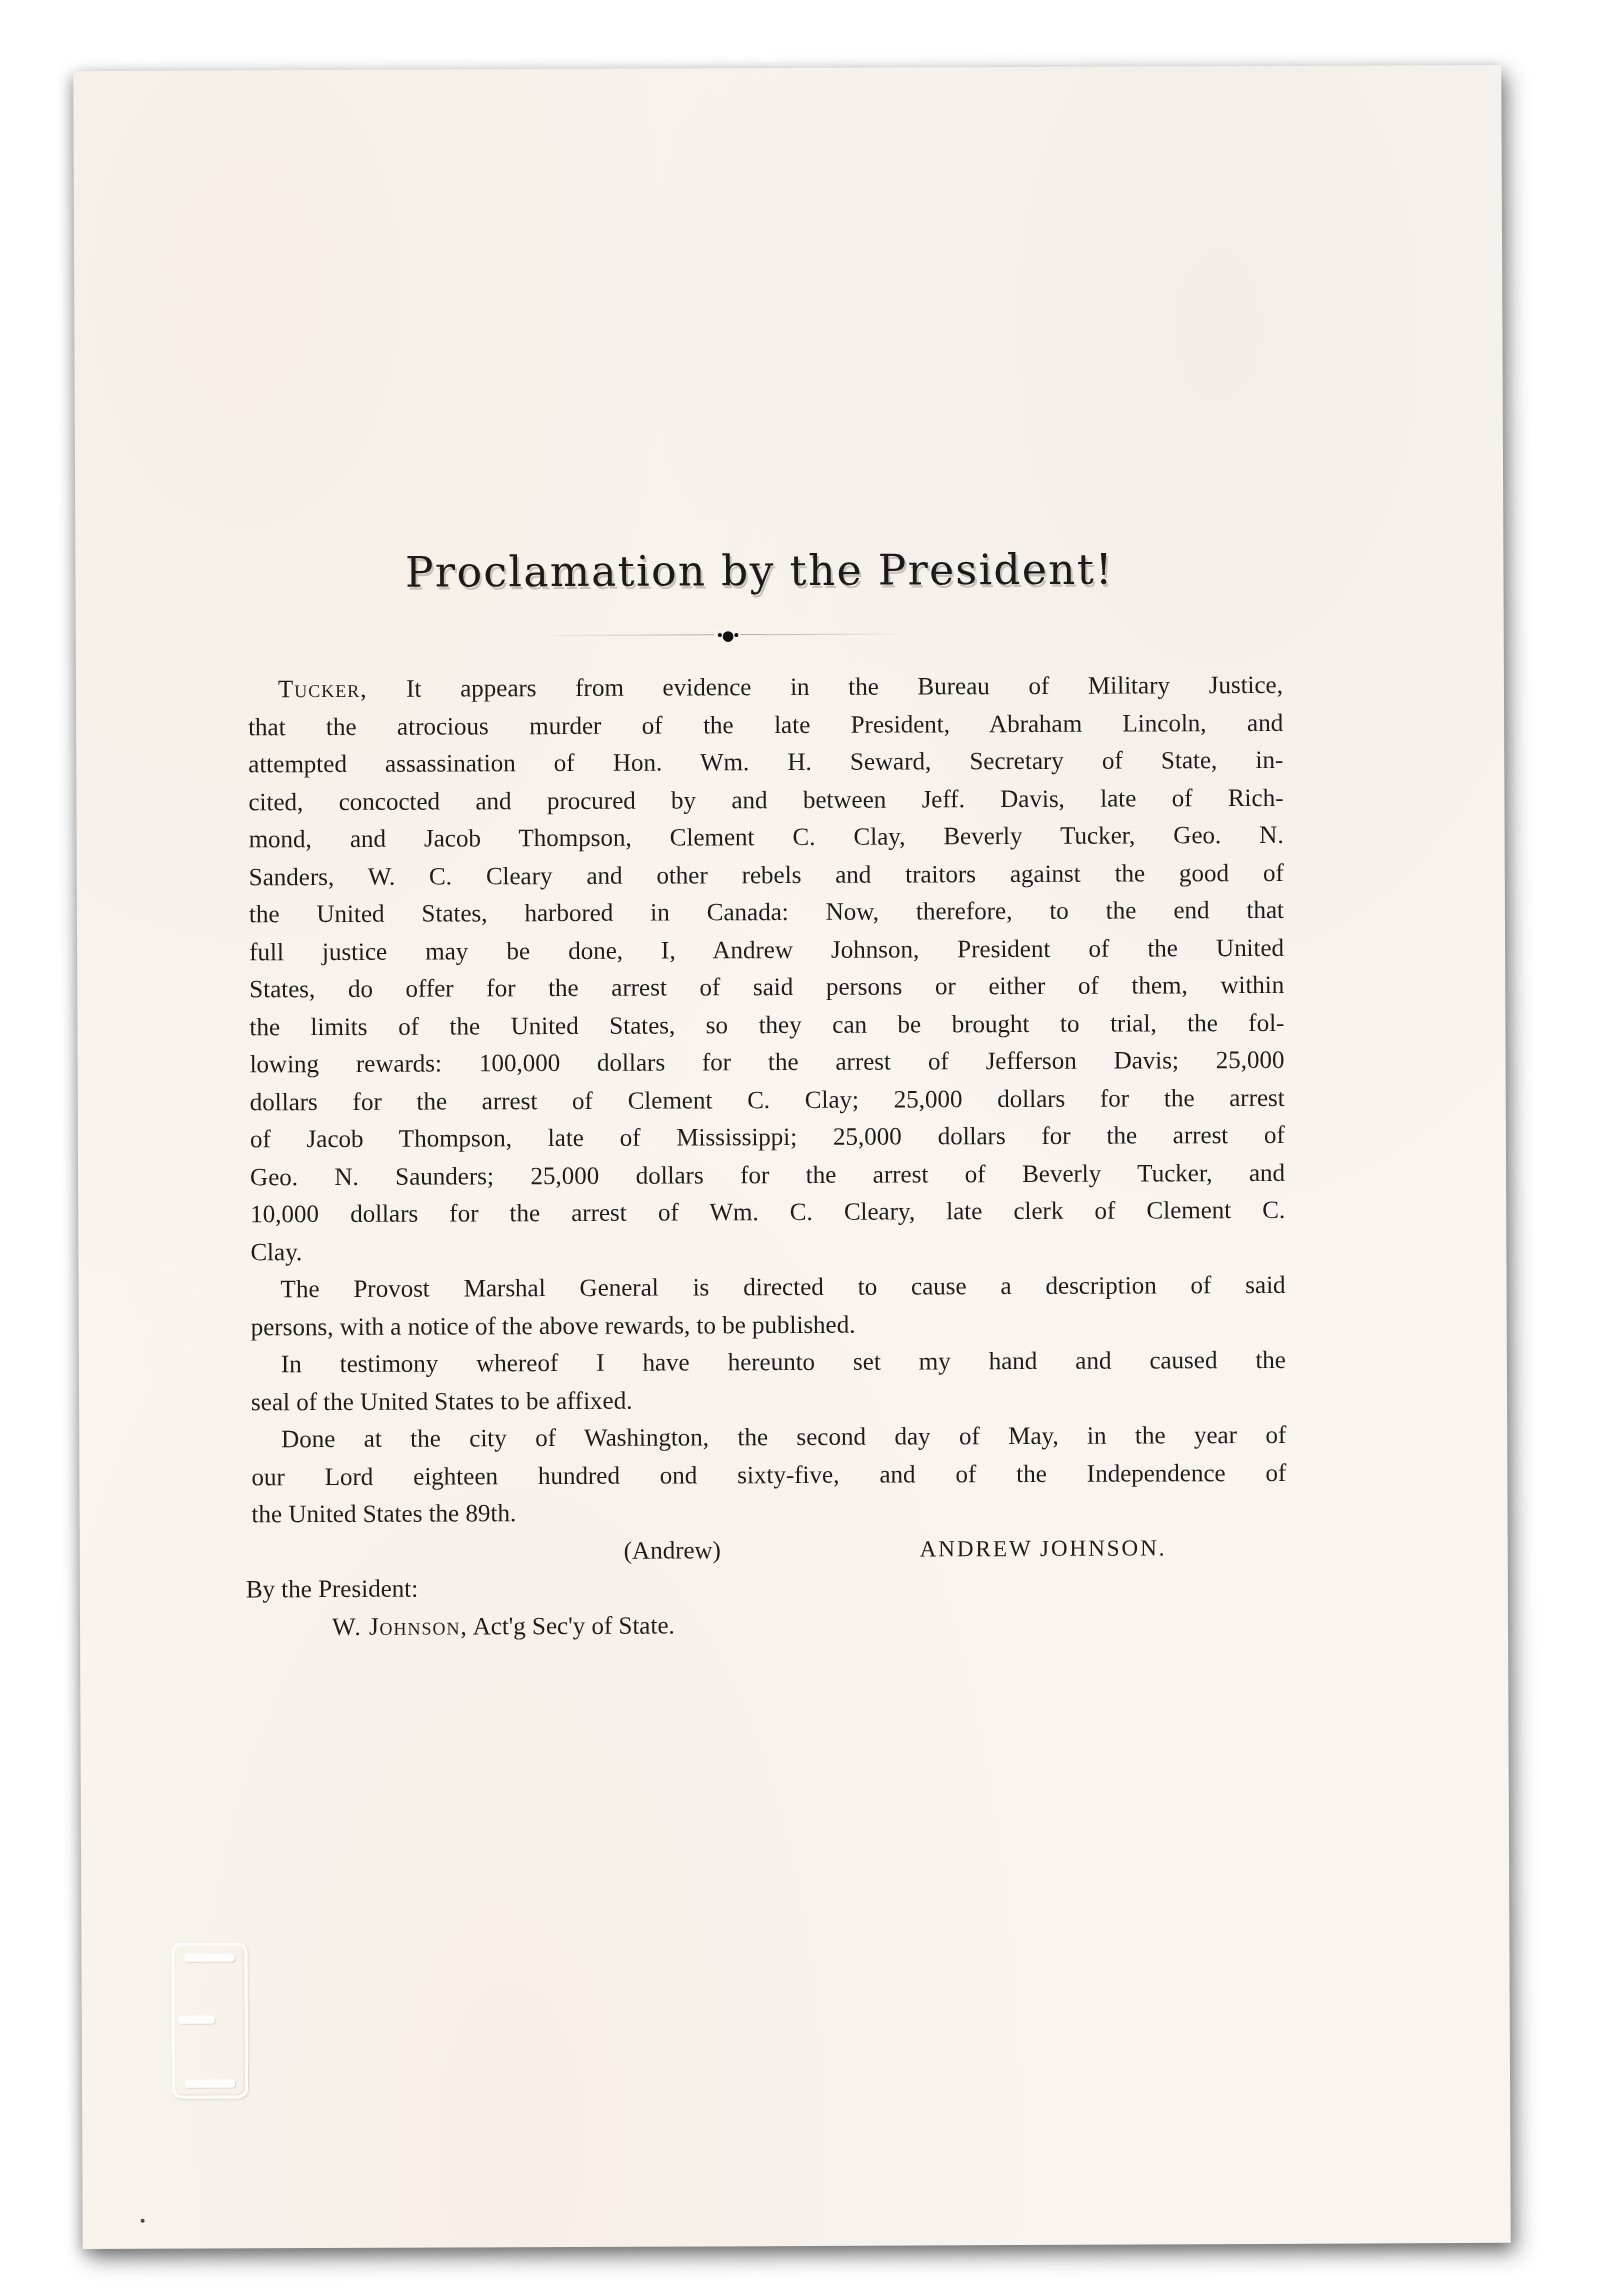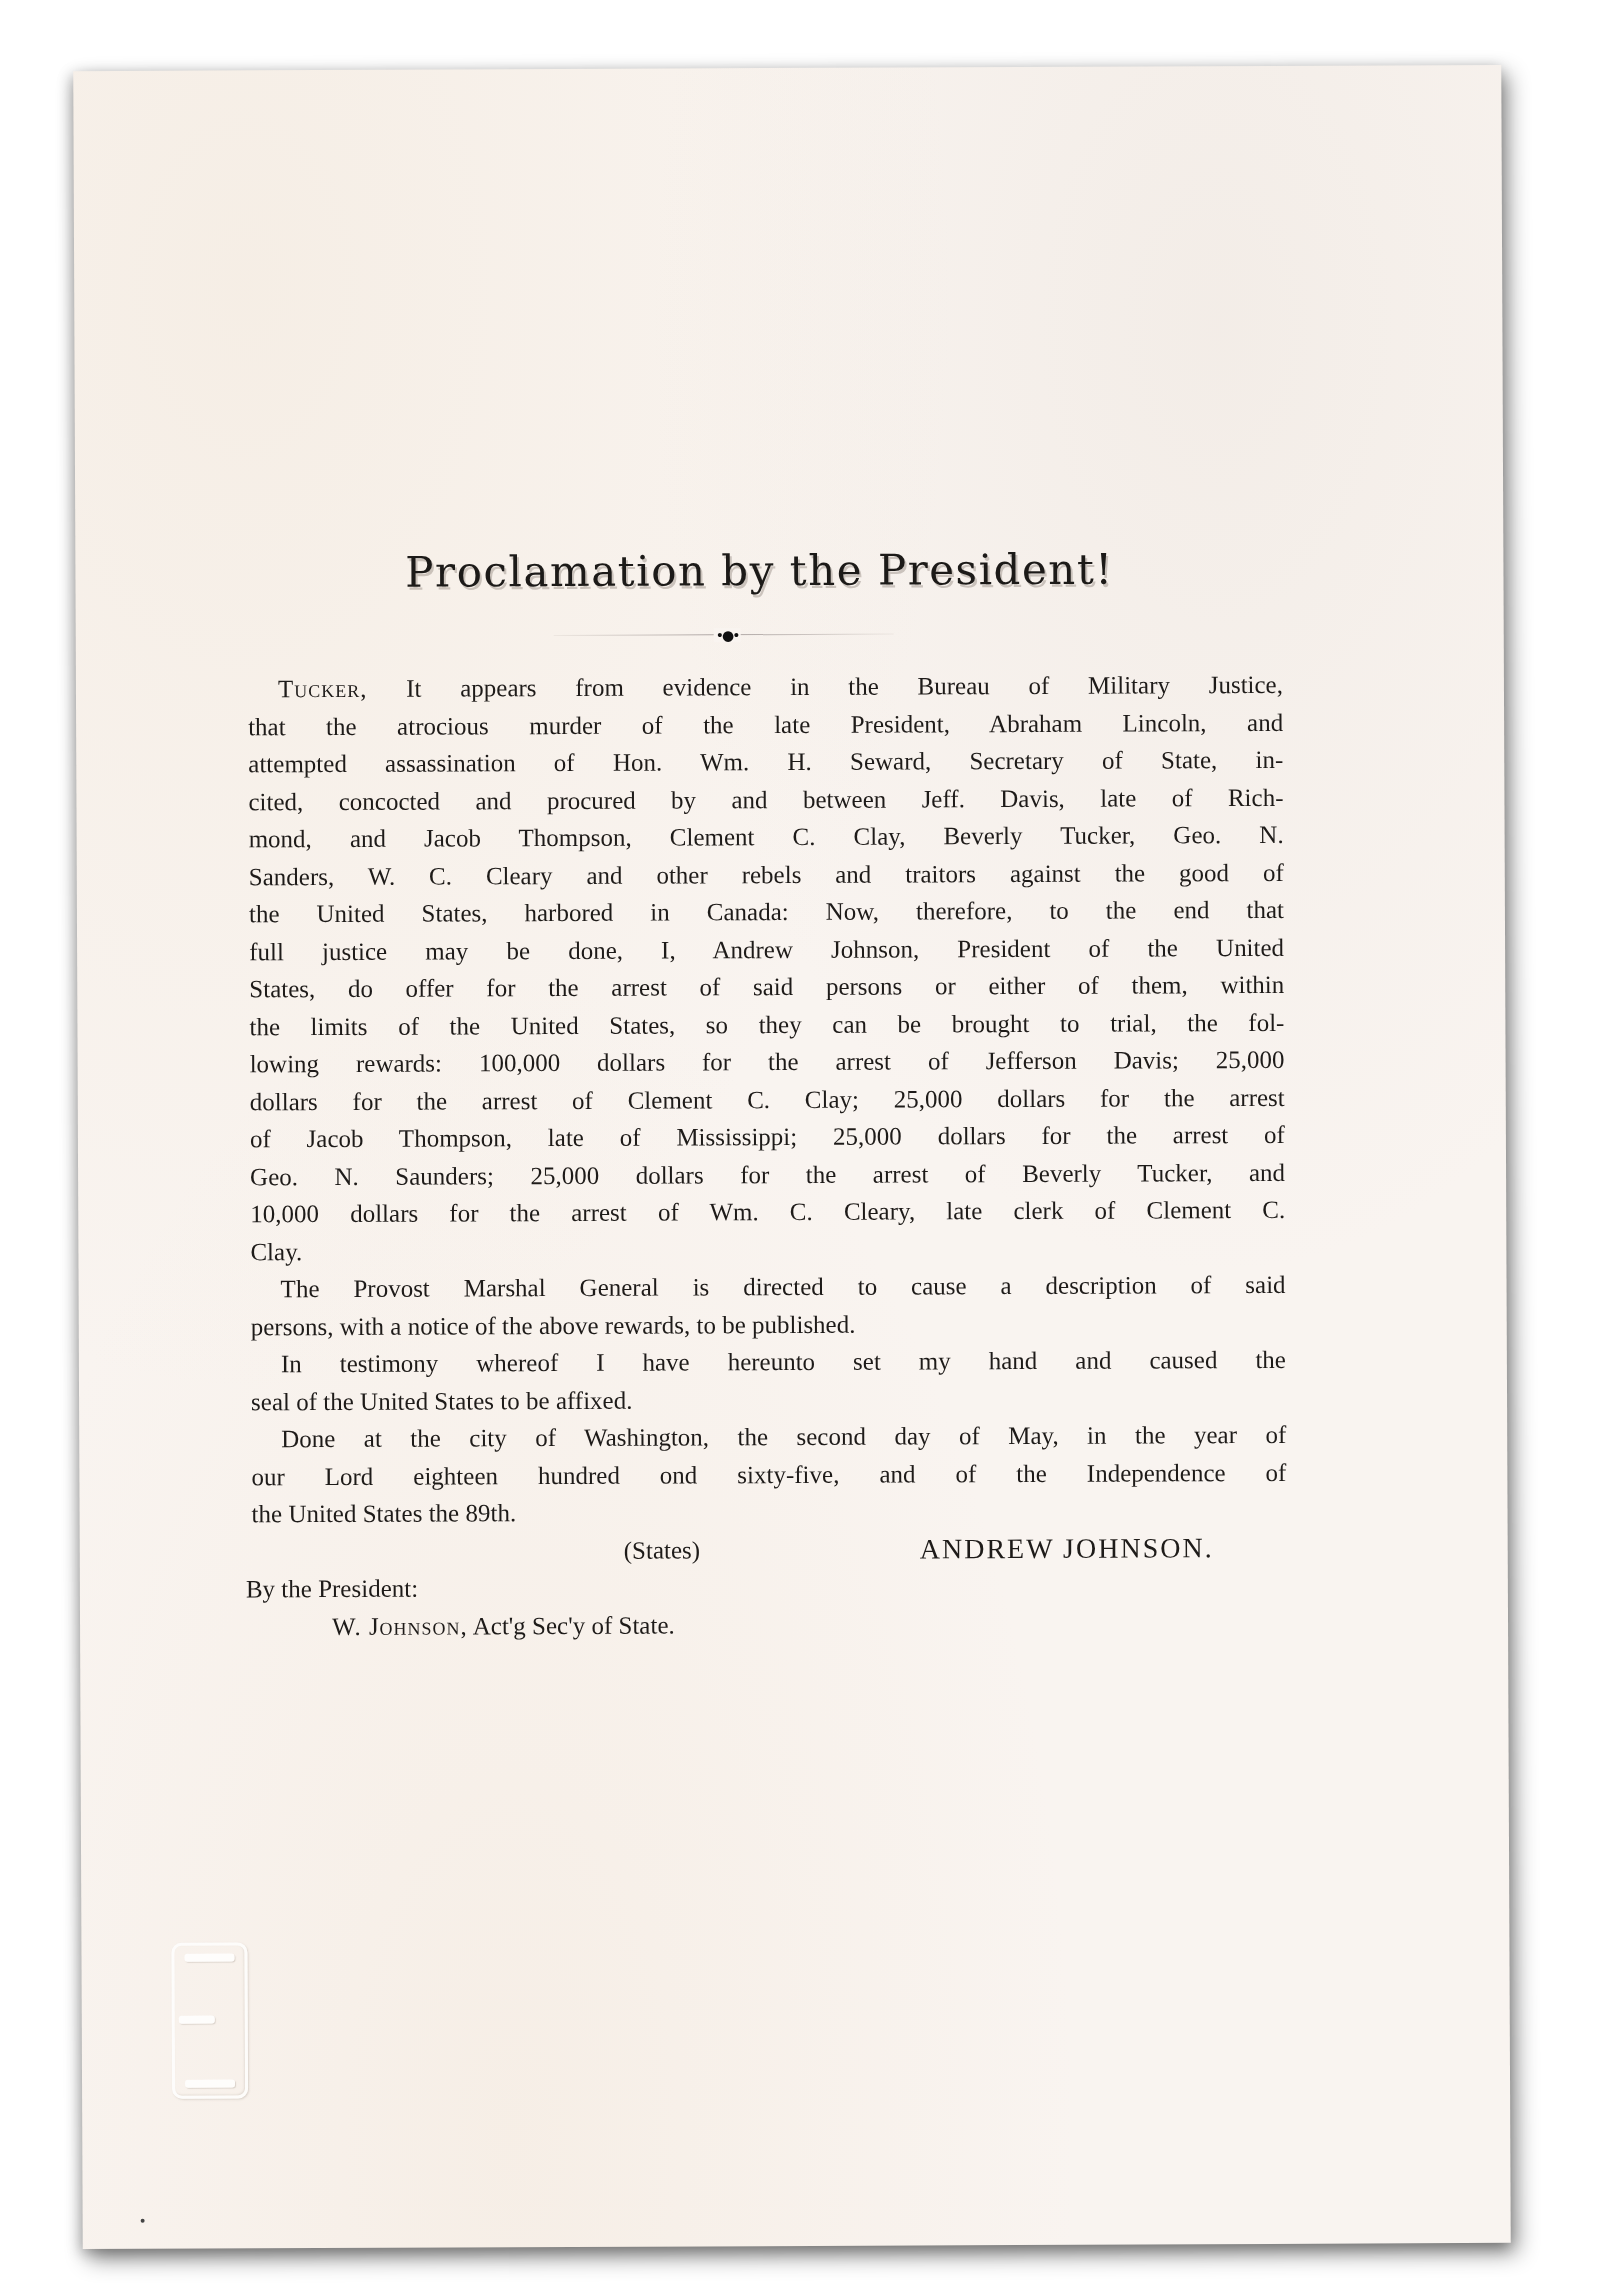--- a/index.html
+++ b/index.html
@@ -99,21 +99,21 @@
     height: 37.5px;
   }
   .signed {
     position: absolute;
     left: 372px;
   }
   .signer {
     position: absolute;
     left: 668px;
     letter-spacing: 2px;
-    font-size: 28px;
+    font-size: 23px;
   }
   .by-president {
     margin-left: -6px;
   }
   .attest {
     padding-left: 80px;
   }
   .seal {
     position: absolute;
     left: 90px;
@@ -185,21 +185,21 @@
       <span class="line last">seal of the United States to be affixed.</span>
     </div>
 
     <div>
       <span class="line indent">Done at the city of Washington, the second day of May, in the year of</span>
       <span class="line">our Lord eighteen hundred ond sixty-five, and of the Independence of</span>
       <span class="line last">the United States the 89th.</span>
     </div>
 
     <div class="signed-row">
-      <span class="signed">(States)</span>
+      <span class="signed">(Andrew)</span>
       <span class="signer">ANDREW JOHNSON.</span>
     </div>
 
     <div class="by-president">By the President:</div>
     <div class="attest">
       <span class="smallcaps">W. Johnson,</span><span> Act'g Sec'y of State.</span>
     </div>
   </div>
 
   <div class="seal">

